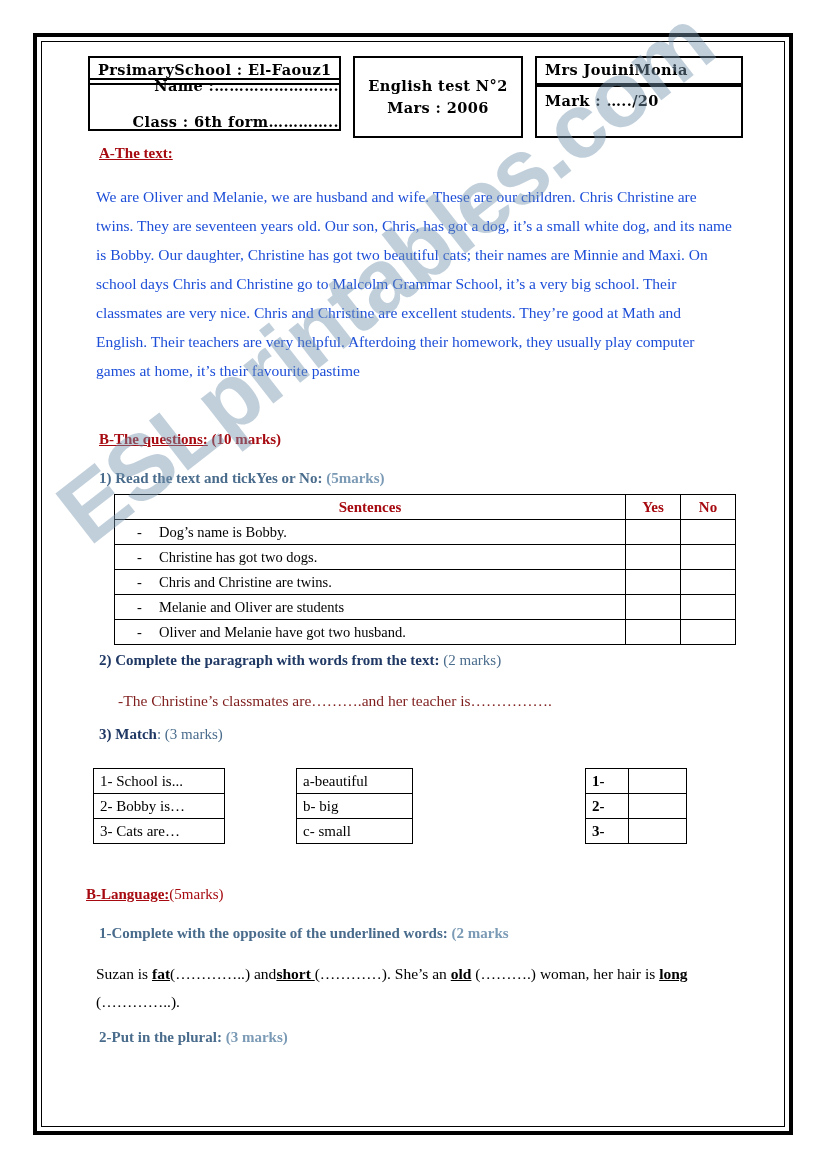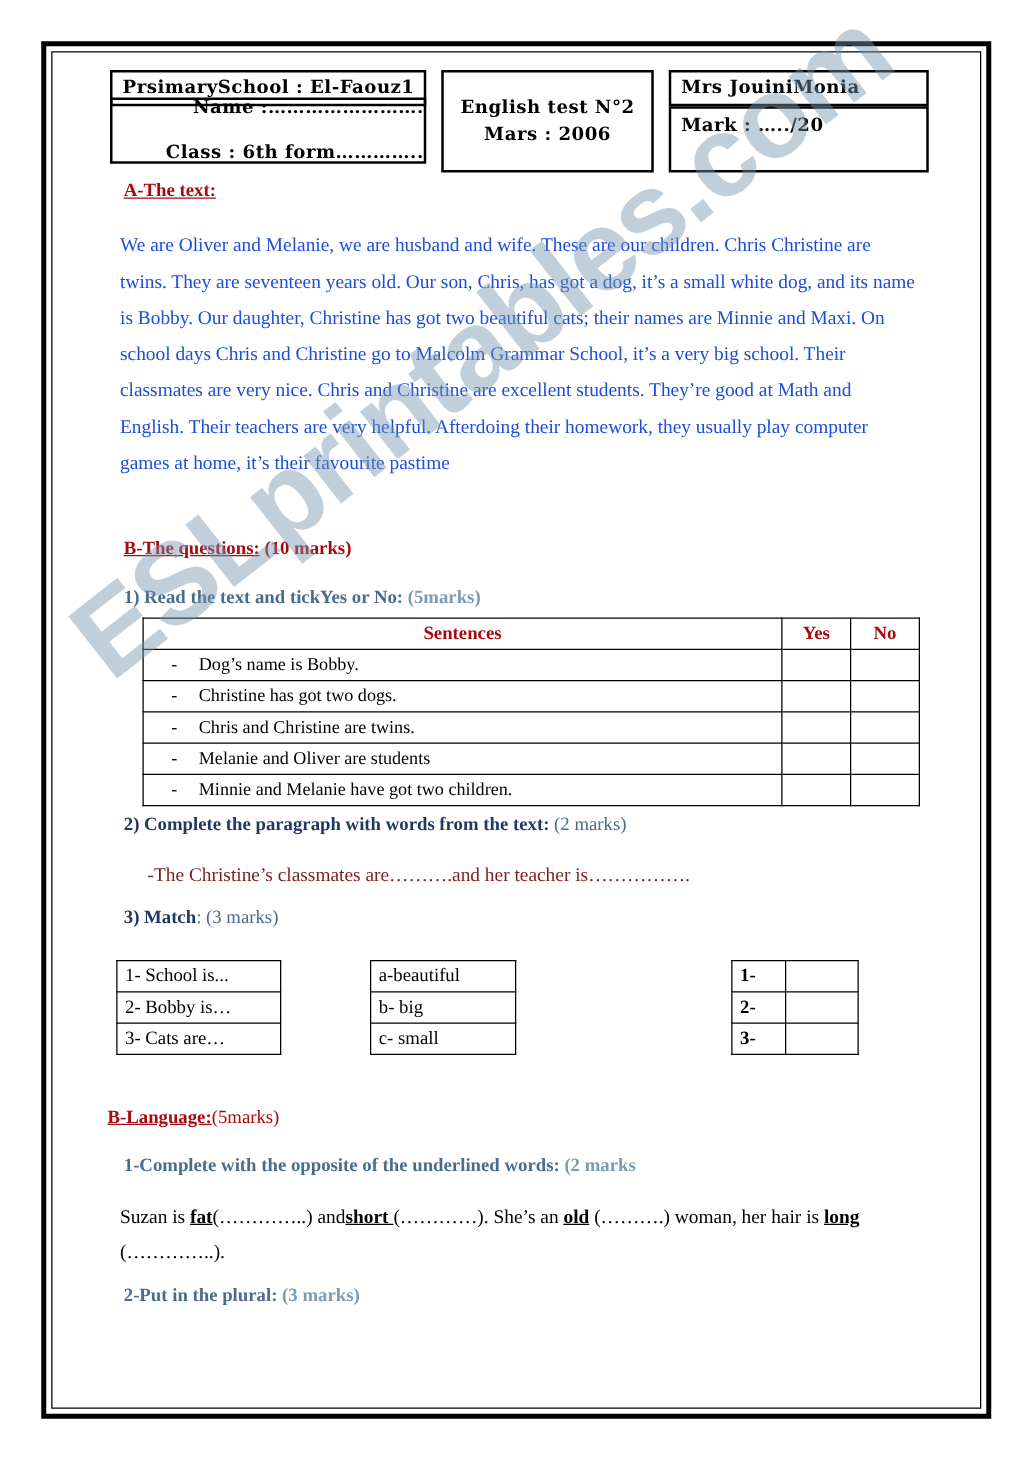--- a/index.html
+++ b/index.html
@@ -290,21 +290,21 @@
       <td class="sent"><span class="dash">-</span><span>Chris and Christine are twins.</span></td>
       <td class="col-yesno"></td>
       <td class="col-yesno"></td>
     </tr>
     <tr>
       <td class="sent"><span class="dash">-</span><span>Melanie and Oliver are students</span></td>
       <td class="col-yesno"></td>
       <td class="col-yesno"></td>
     </tr>
     <tr>
-      <td class="sent"><span class="dash">-</span><span>Minnie and Melanie have got two children.</span></td>
+      <td class="sent"><span class="dash">-</span><span>Oliver and Melanie have got two husband.</span></td>
       <td class="col-yesno"></td>
       <td class="col-yesno"></td>
     </tr>
   </tbody>
     </table>
 
   <div class="q-head q-navy" style="left:99px; top:652px;">
     <span>2) Complete the paragraph with words from the text:</span><span class="marks-steel"> (2 marks)</span>
   </div>
 

